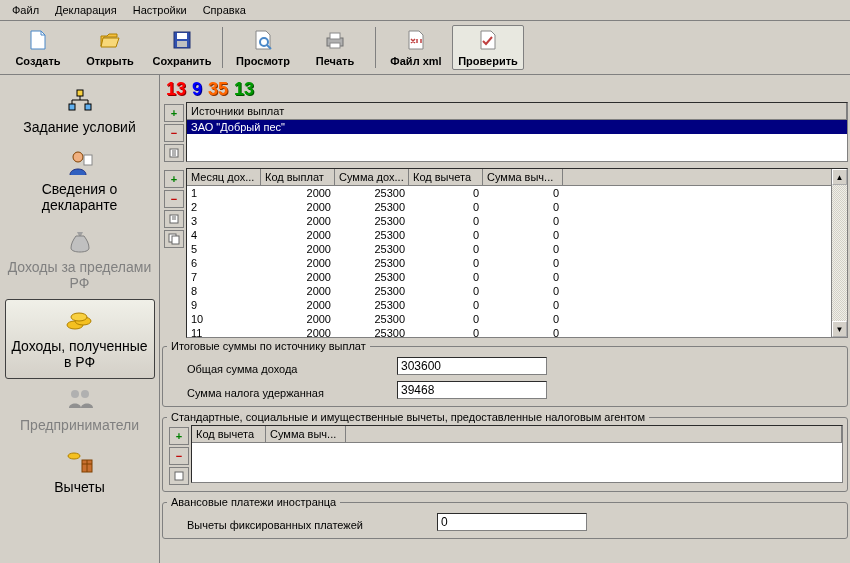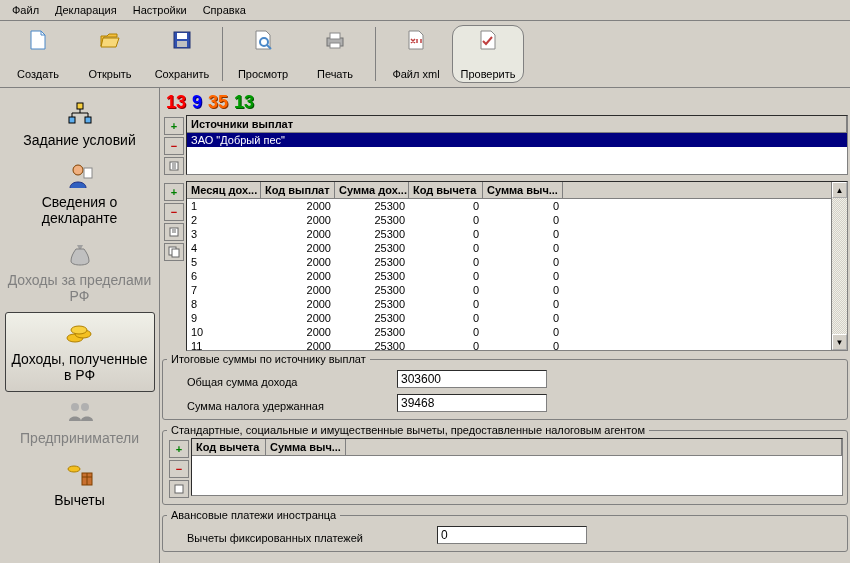--- a/index.html
+++ b/index.html
@@ -1,43 +1,43 @@
 <!DOCTYPE html>
 <html><head>
 <meta charset="utf-8">
 <style>
   * { box-sizing: border-box; margin: 0; padding: 0; font-family: Tahoma, Arial, sans-serif; font-size: 11px; }
   body { background: #d4d0c8; width: 850px; height: 563px; overflow: hidden; }
   .menubar { background: #d4d0c8; border-bottom: 1px solid #808080; padding: 2px 4px; display: flex; }
   .menubar span { padding: 2px 8px; cursor: default; }
   .toolbar { background: #d4d0c8; border-bottom: 1px solid #808080; padding: 4px 2px; display: flex; }
   .tool-btn { display: flex; flex-direction: column; align-items: center; width: 72px; padding: 2px 2px; border: 1px solid transparent; cursor: default; }
-  .tool-btn.hover { border: 1px solid #808080; background: #e8e8e0; border-radius: 11px; }
+  .tool-btn.hover { border: 1px solid #808080; background: #e8e8e0; border-radius: 2px; }
   .tool-btn .ic { width: 24px; height: 24px; display: flex; align-items: center; justify-content: center; }
-  .tool-btn .lbl { margin-top: 16px; color: #000; }
+  .tool-btn .lbl { margin-top: 3px; color: #000; font-weight: bold; }
   .tool-sep { width: 1px; background: #808080; margin: 2px 4px; }
   .main { display: flex; height: calc(563px - 22px - 52px); }
   .sidebar { width: 160px; background: #d4d0c8; border-right: 1px solid #808080; padding-top: 6px; display: flex; flex-direction: column; align-items: center; }
   .side-item { width: 150px; display: flex; flex-direction: column; align-items: center; padding: 4px 2px 8px; cursor: default; text-align: center; }
   .side-item.sel { border: 1px solid #404040; background: linear-gradient(to bottom, #f0f0e8, #d4d0c8); border-radius: 3px; }
   .side-item .sic { width: 32px; height: 32px; display: flex; align-items: center; justify-content: center; }
   .side-item .slbl { margin-top: 2px; color: #000; font-size: 14px; }
   .side-item.dis .slbl { color: #808080; }
   .content { flex: 1; background: #d4d0c8; display: flex; flex-direction: column; padding: 2px 2px 0 2px; overflow: hidden; }
   .digits { display: flex; padding: 2px 4px; gap: 6px; }
   .dig { font-size: 18px; font-weight: bold; font-family: Arial; }
   fieldset { border: 1px solid #808080; border-radius: 3px; margin: 2px 0; padding: 2px 4px 4px; }
   fieldset legend { padding: 0 4px; font-size: 11px; }
   .panel-btns { display: flex; flex-direction: column; gap: 2px; padding: 2px; }
   .pb { width: 20px; height: 18px; border: 1px solid #808080; background: #d4d0c8; display: flex; align-items: center; justify-content: center; font-weight: bold; cursor: default; }
   .section { display: flex; }
   .list-area { flex: 1; background: #fff; border: 1px inset #808080; position: relative; }
   .list-area.tall { height: 170px; }
   .list-head { background: #d4d0c8; border-bottom: 1px solid #808080; display: flex; position: sticky; top: 0; }
-  .list-head .col { padding: 2px 4px; border-right: 1px solid #808080; background: #d4d0c8; font-size: 11px; white-space: nowrap; overflow: hidden; font-weight: bold; }
+  .list-head .col { padding: 2px 4px; border-right: 1px solid #808080; background: #d4d0c8; font-size: 11px; white-space: nowrap; overflow: hidden; }
   .row { display: flex; font-size: 11px; }
   .row.sel { background: #000080; color: #fff; }
   .row .cell { padding: 1px 4px; overflow: hidden; white-space: nowrap; }
   .scrollbar-v { position: absolute; right: 0; top: 0; bottom: 0; width: 16px; background: #d4d0c8; border-left: 1px solid #808080; display: flex; flex-direction: column; }
   .sb-btn { height: 16px; background: #d4d0c8; border: 1px outset #fff; display: flex; align-items: center; justify-content: center; font-size: 8px; }
   .sb-track { flex: 1; background: repeating-conic-gradient(#d4d0c8 0% 25%, #f0f0e8 0% 50%) 0 0/2px 2px; }
   .form-row { display: flex; align-items: flex-end; padding: 3px 8px 3px 20px; }
   .form-row .flbl { width: 210px; }
   .form-row input { border: 1px inset #808080; padding: 1px 3px; font-size: 12px; width: 150px; background: #fff; }
 </style>

